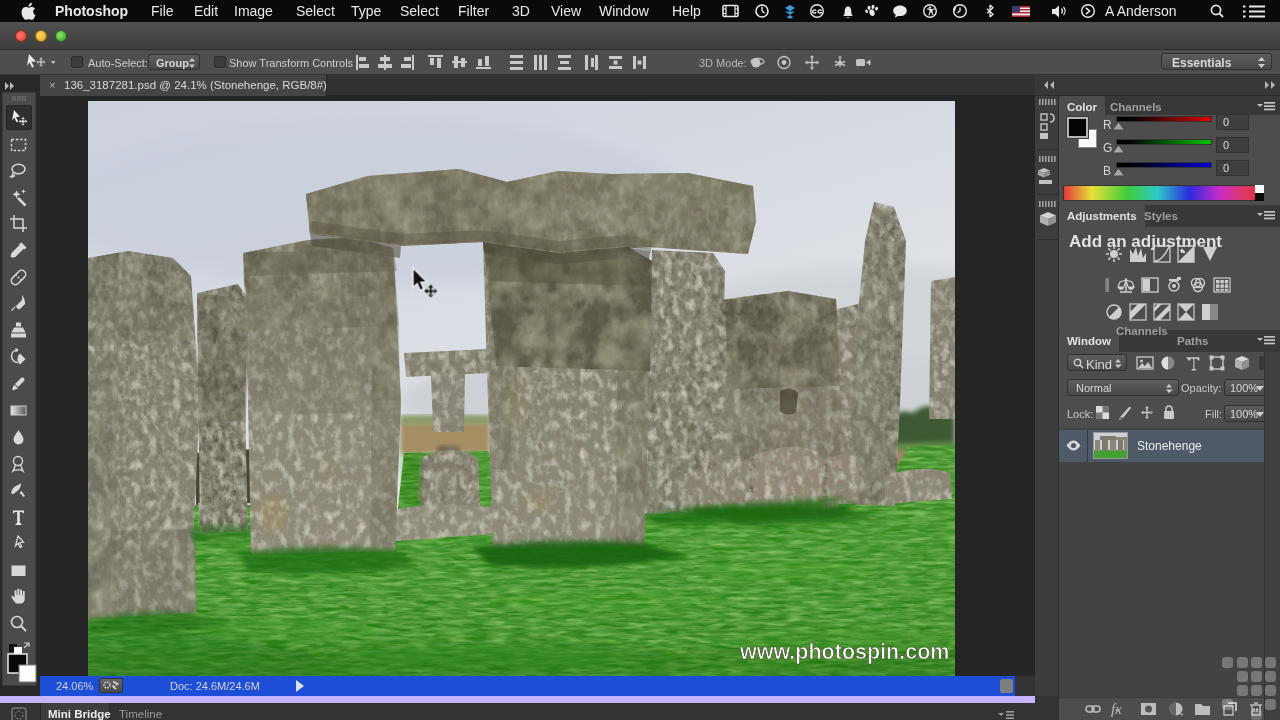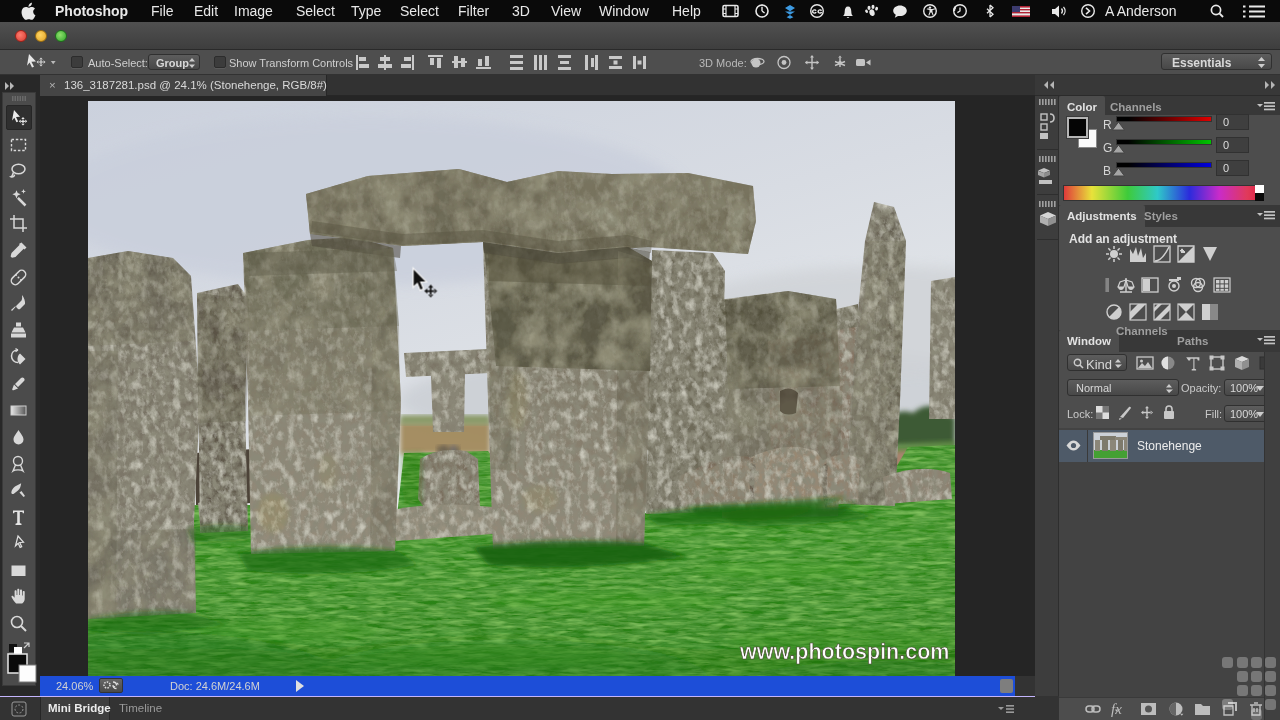--- a/index.html
+++ b/index.html
@@ -30,21 +30,21 @@
 .tool svg { position:absolute; left:3px; top:3px; }
 
 
 #canvaswrap { left:40px; top:75px; width:995px; height:601px; background:#252525; }
 #tabbar { position:absolute; left:0; top:0; width:995px; height:21px; background:#323232; border-bottom:1px solid #262626; }
 #doctab { position:absolute; left:0; top:0; width:287px; height:21px; background:#454545; color:#d9d9d9; font-size:11.5px; border-right:1px solid #262626; white-space:nowrap; }
 #photo { position:absolute; left:48px; top:26px; width:867px; height:575px; }
 
 
 #statusbar { left:40px; top:676px; width:975px; height:20px; background:#1d4ed8; color:#d2d2d2; font-size:11px; }
-#bottomtabs { left:0; top:696px; width:1035px; height:24px; background:#333333; border-top:1px solid #c4b5fd; color:#9a9a9a; font-size:11.5px; }
+#bottomtabs { left:0; top:696px; width:1035px; height:24px; background:#333333; border-top:7px solid #c4b5fd; color:#9a9a9a; font-size:11.5px; }
 
 
 #rightarea { left:1035px; top:75px; width:245px; height:621px; background:#4c1d95; }
 .panheadstrip { position:absolute; left:0; width:245px; height:21px; background:#383838; border-bottom:1px solid #2b2b2b; }
 .icncol { position:absolute; left:0; top:21px; width:24px; bottom:0; background:#3d3d3d; border-right:1px solid #2e2e2e; }
 .tabrow { position:absolute; left:24px; width:221px; height:22px; background:#383838; }
 .ptab { position:absolute; top:0; height:22px; color:#9f9f9f; font-size:11.5px; font-weight:bold; padding:5px 8px 0; }
 .ptab.on { background:#4d4d4d; color:#e2e2e2; border-radius:2px 2px 0 0; }
 .pbody { position:absolute; left:24px; width:221px; background:#4d4d4d; }
 </style>
@@ -719,21 +719,21 @@
     <div class="tabrow" style="top:130px"></div>
     <div class="ptab on" style="left:24px;top:130px">Adjustments</div>
     <div class="ptab" style="left:101px;top:130px">Styles</div>
     <svg class="abs" style="left:222px;top:136px" width="18" height="10" viewBox="0 0 18 10" fill="#c2c2c2">
         <path d="M0 2l3 3 3-3z"></path>
         <rect x="7" y="0" width="11" height="1.7"></rect>
         <rect x="7" y="3.3" width="11" height="1.7"></rect>
         <rect x="7" y="6.6" width="11" height="1.7"></rect>
       </svg>
     <div class="pbody" style="top:152px;height:103px">
-      <div style="position:absolute;left:10px;top:5px;color:#e2e2e2;font-size:12px;font-weight:bold">Add an adjustment</div>
+      <div style="position:absolute;left:10px;top:5px;color:#e2e2e2;font-size:17px;font-weight:bold">Add an adjustment</div>
       <svg class="abs" style="left:46px;top:18px" width="160" height="80" viewBox="0 0 160 80" fill="#cfcfcf">
         <g>
             <circle cx="9" cy="9" r="4"></circle>
             <g stroke="#cfcfcf" stroke-width="1.5">
               <path d="M9 1v3M9 14v3M1 9h3M14 9h3M3.3 3.3l2.2 2.2M12.5 12.5l2.2 2.2M14.7 3.3l-2.2 2.2M5.5 12.5l-2.2 2.2"></path>
             </g>
           </g>
         <g transform="translate(24,0)">
             <path d="M1 16V4l3 5 3-7 2 9 3-8 2 10 3-5v8z"></path>
             <rect x="1" y="15" width="16" height="2"></rect>

